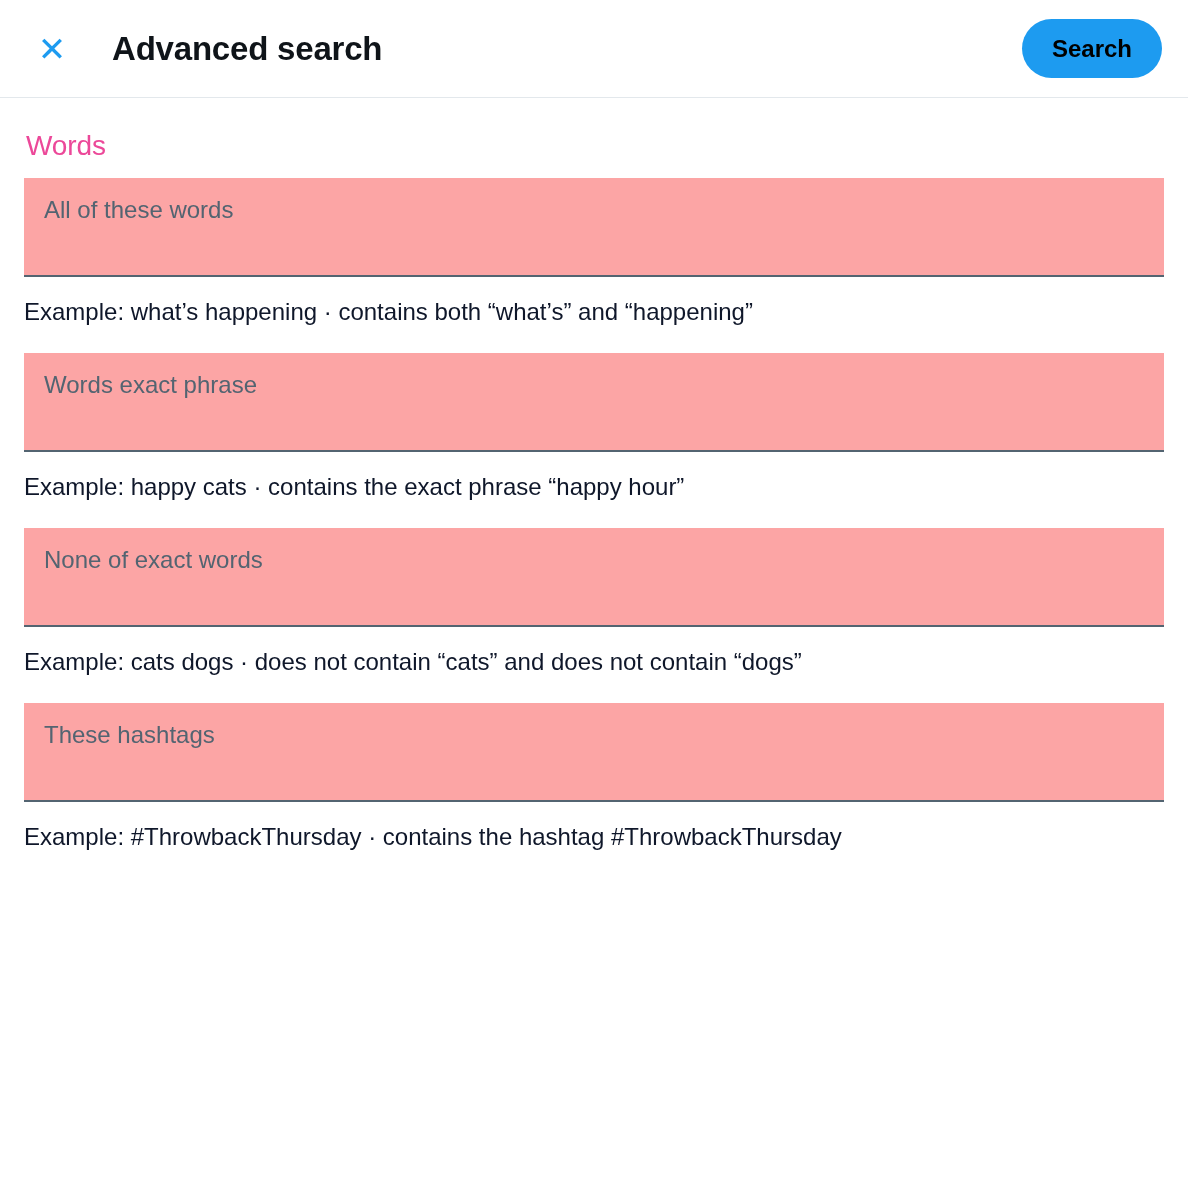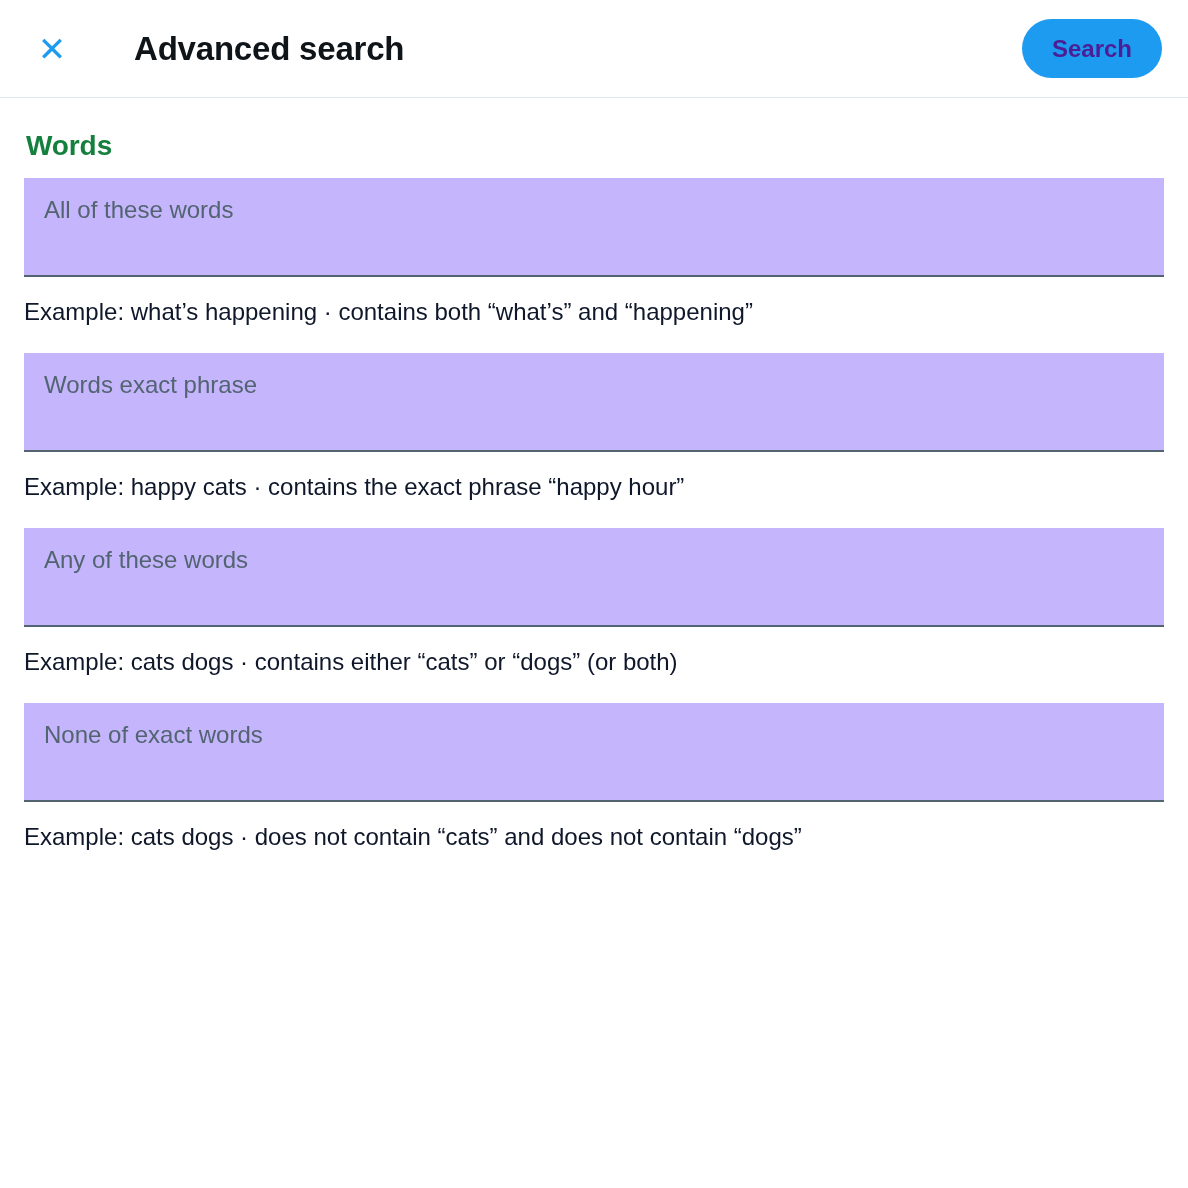--- a/index.html
+++ b/index.html
@@ -39,55 +39,55 @@
   .close-glyph {
     color: #1d9bf0;
     font-size: 34px;
     line-height: 1;
     font-weight: 400;
   }
   .header-title {
     font-size: 33px;
     font-weight: bold;
     color: #0f1419;
-    margin-left: 60px;
+    margin-left: 38px;
     letter-spacing: -0.2px;
   }
   .search-btn {
     position: absolute;
     right: 26px;
     top: 19px;
     background: #1d9bf0;
-    color: #4c1d95;
+    color: #000000;
     font-size: 24px;
     font-weight: bold;
     border: none;
     border-radius: 32px;
     height: 59px;
     padding: 0 30px;
     cursor: pointer;
     font-family: "Liberation Sans", sans-serif;
   }
 
   
   .section-title {
     font-size: 28px;
-    font-weight: bold;
-    color: #15803d;
+    font-weight: normal;
+    color: #ec4899;
     padding: 32px 0 16px 26px;
     letter-spacing: -0.1px;
   }
 
   .fields { width: 100%; }
 
   .field-group { width: 100%; }
 
   .field-box {
     margin: 0 24px;
-    background: #c4b5fd;
+    background: #fca5a5;
     border-bottom: 2px solid #536471;
     height: 99px;
     padding: 18px 20px 0 20px;
     cursor: text;
   }
   .field-label {
     font-size: 24px;
     color: #536471;
     line-height: 1.2;
   }
@@ -138,31 +138,31 @@
     </div>
 
     <div class="field-group">
       <div class="field-box">
         <div class="field-label">Words exact phrase</div>
         <input class="field-input" type="text" value="" style="">
       </div>
       <div class="field-hint">Example: happy cats · contains the exact phrase “happy hour”</div>
     </div>
 
-    <div class="field-group">
-      <div class="field-box">
-        <div class="field-label">Any of these words</div>
-        <input class="field-input" type="text" value="" style="">
-      </div>
-      <div class="field-hint">Example: cats dogs · contains either “cats” or “dogs” (or both)</div>
-    </div>
 
     <div class="field-group">
       <div class="field-box">
         <div class="field-label">None of exact words</div>
         <input class="field-input" type="text" value="" style="">
       </div>
       <div class="field-hint">Example: cats dogs · does not contain “cats” and does not contain “dogs”</div>
     </div>
 
+    <div class="field-group">
+      <div class="field-box">
+        <div class="field-label">These hashtags</div>
+        <input class="field-input" type="text" value="" style="">
+      </div>
+      <div class="field-hint">Example: #ThrowbackThursday · contains the hashtag #ThrowbackThursday</div>
+    </div>
 
   </div>
 </div>
 
 </body></html>

